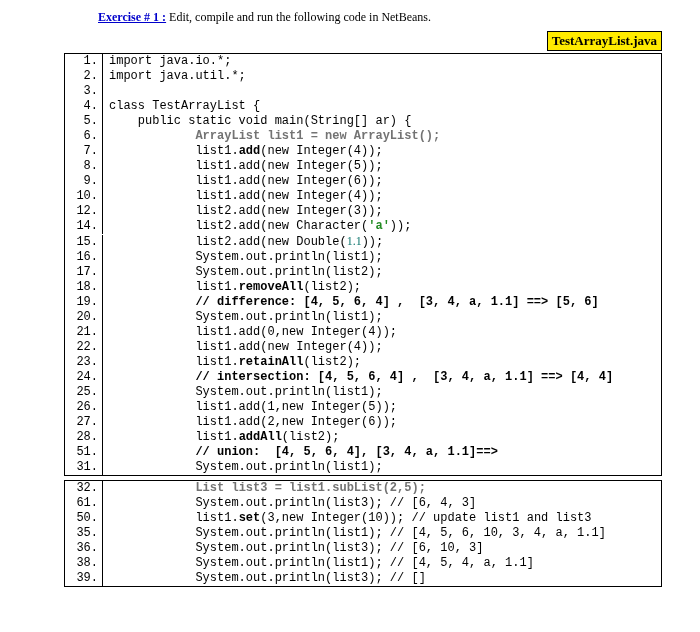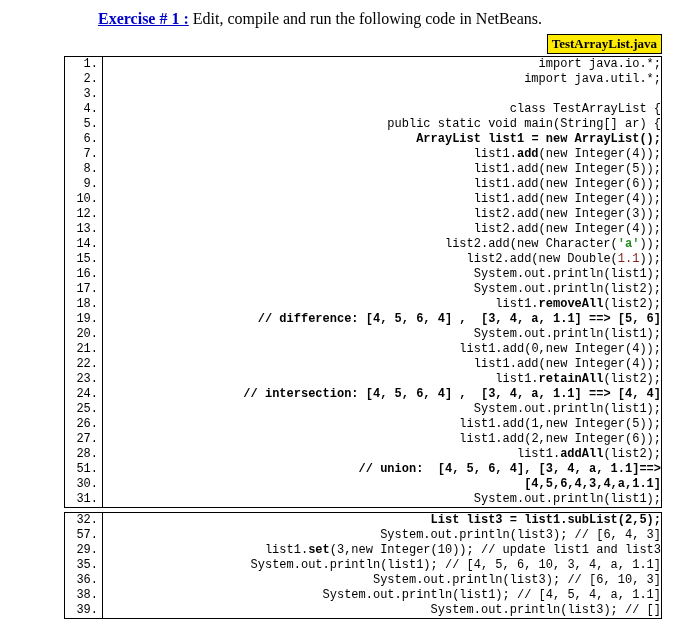--- a/index.html
+++ b/index.html
@@ -5,21 +5,21 @@
   * { margin: 0; padding: 0; box-sizing: border-box; }
   body {
     background: #fff;
     font-family: "Consolas", "Courier New", monospace;
     font-size: 12px;
     padding: 8px;
     width: 700px;
   }
   .header {
     font-family: "Times New Roman", serif;
-    font-size: 16px;
+    font-size: 12px;
     color: #000;
     padding: 2px 10px 6px 90px;
   }
   .header .title {
     color: #0000cc;
     font-weight: bold;
     text-decoration: underline;
   }
   .filename-bar {
     text-align: right;
@@ -49,26 +49,25 @@
     width: 38px;
     text-align: right;
     padding-right: 4px;
     border-right: 1.5px solid #000;
     flex-shrink: 0;
   }
   .code {
     padding-left: 6px;
     flex: 1;
     overflow: hidden;
-    text-align: right;
   }
-  .hl-red { color: #000000; font-weight: bold; font-family: Liberation Mono, monospace; }
+  .hl-red { color: #737373; font-weight: bold; font-family: Liberation Mono, monospace; }
   .hl-green { color: #228b22; font-weight: bold; }
   .hl-bold { font-weight: bold; }
-  .hl-num { color: #7f1d1d; }
+  .hl-num { color: #0f766e; font-family: Liberation Serif, serif; }
 </style>
 </head>
 <body>
 
 <div class="header">
   <span class="title">Exercise # 1 :</span><span> Edit, compile and run the following code in NetBeans.</span>
 </div>
 
 <div class="filename-bar">
   <span class="filename">TestArrayList.java</span>
@@ -79,41 +78,39 @@
     <div class="code-line"><span class="lnum">2.</span><span class="code">import java.util.*;</span></div>
     <div class="code-line"><span class="lnum">3.</span><span class="code"></span></div>
     <div class="code-line"><span class="lnum">4.</span><span class="code">class TestArrayList {</span></div>
     <div class="code-line"><span class="lnum">5.</span><span class="code">    public static void main(String[] ar) {</span></div>
     <div class="code-line"><span class="lnum">6.</span><span class="code">            <span class="hl-red">ArrayList list1 = new ArrayList();</span></span></div>
     <div class="code-line"><span class="lnum">7.</span><span class="code">            list1.<span class="hl-bold">add</span>(new Integer(4));</span></div>
     <div class="code-line"><span class="lnum">8.</span><span class="code">            list1.add(new Integer(5));</span></div>
     <div class="code-line"><span class="lnum">9.</span><span class="code">            list1.add(new Integer(6));</span></div>
     <div class="code-line"><span class="lnum">10.</span><span class="code">            list1.add(new Integer(4));</span></div>
     <div class="code-line"><span class="lnum">12.</span><span class="code">            list2.add(new Integer(3));</span></div>
-    <div class="code-line"><span class="lnum">13.</span><span class="code">            list2.add(new Integer(4));</span></div>
     <div class="code-line"><span class="lnum">14.</span><span class="code">            list2.add(new Character(<span class="hl-green">'a'</span>));</span></div>
     <div class="code-line"><span class="lnum">15.</span><span class="code">            list2.add(new Double(<span class="hl-num">1.1</span>));</span></div>
     <div class="code-line"><span class="lnum">16.</span><span class="code">            System.out.println(list1);</span></div>
     <div class="code-line"><span class="lnum">17.</span><span class="code">            System.out.println(list2);</span></div>
     <div class="code-line"><span class="lnum">18.</span><span class="code">            list1.<span class="hl-bold">removeAll</span>(list2);</span></div>
     <div class="code-line"><span class="lnum">19.</span><span class="code"><span class="hl-bold">            // difference: [4, 5, 6, 4] ,  [3, 4, a, 1.1] ==&gt; [5, 6]</span></span></div>
     <div class="code-line"><span class="lnum">20.</span><span class="code">            System.out.println(list1);</span></div>
     <div class="code-line"><span class="lnum">21.</span><span class="code">            list1.add(0,new Integer(4));</span></div>
     <div class="code-line"><span class="lnum">22.</span><span class="code">            list1.add(new Integer(4));</span></div>
     <div class="code-line"><span class="lnum">23.</span><span class="code">            list1.<span class="hl-bold">retainAll</span>(list2);</span></div>
     <div class="code-line"><span class="lnum">24.</span><span class="code"><span class="hl-bold">            // intersection: [4, 5, 6, 4] ,  [3, 4, a, 1.1] ==&gt; [4, 4]</span></span></div>
     <div class="code-line"><span class="lnum">25.</span><span class="code">            System.out.println(list1);</span></div>
     <div class="code-line"><span class="lnum">26.</span><span class="code">            list1.add(1,new Integer(5));</span></div>
     <div class="code-line"><span class="lnum">27.</span><span class="code">            list1.add(2,new Integer(6));</span></div>
     <div class="code-line"><span class="lnum">28.</span><span class="code">            list1.<span class="hl-bold">addAll</span>(list2);</span></div>
     <div class="code-line"><span class="lnum">51.</span><span class="code"><span class="hl-bold">            // union:  [4, 5, 6, 4], [3, 4, a, 1.1]==&gt;</span></span></div>
-    <div class="code-line"><span class="lnum">30.</span><span class="code"><span class="hl-bold">            [4,5,6,4,3,4,a,1.1]</span></span></div>
     <div class="code-line"><span class="lnum">31.</span><span class="code">            System.out.println(list1);</span></div>
   </div>
 <div class="code-box" id="box2">
     <div class="code-line"><span class="lnum">32.</span><span class="code">            <span class="hl-red">List list3 = list1.subList(2,5);</span></span></div>
-    <div class="code-line"><span class="lnum">57.</span><span class="code">            System.out.println(list3); // [6, 4, 3]</span></div>
-    <div class="code-line"><span class="lnum">29.</span><span class="code">            list1.<span class="hl-bold">set</span>(3,new Integer(10)); // update list1 and list3</span></div>
+    <div class="code-line"><span class="lnum">61.</span><span class="code">            System.out.println(list3); // [6, 4, 3]</span></div>
+    <div class="code-line"><span class="lnum">50.</span><span class="code">            list1.<span class="hl-bold">set</span>(3,new Integer(10)); // update list1 and list3</span></div>
     <div class="code-line"><span class="lnum">35.</span><span class="code">            System.out.println(list1); // [4, 5, 6, 10, 3, 4, a, 1.1]</span></div>
     <div class="code-line"><span class="lnum">36.</span><span class="code">            System.out.println(list3); // [6, 10, 3]</span></div>
     <div class="code-line"><span class="lnum">38.</span><span class="code">            System.out.println(list1); // [4, 5, 4, a, 1.1]</span></div>
     <div class="code-line"><span class="lnum">39.</span><span class="code">            System.out.println(list3); // []</span></div>
   </div>
 
 </body></html>

